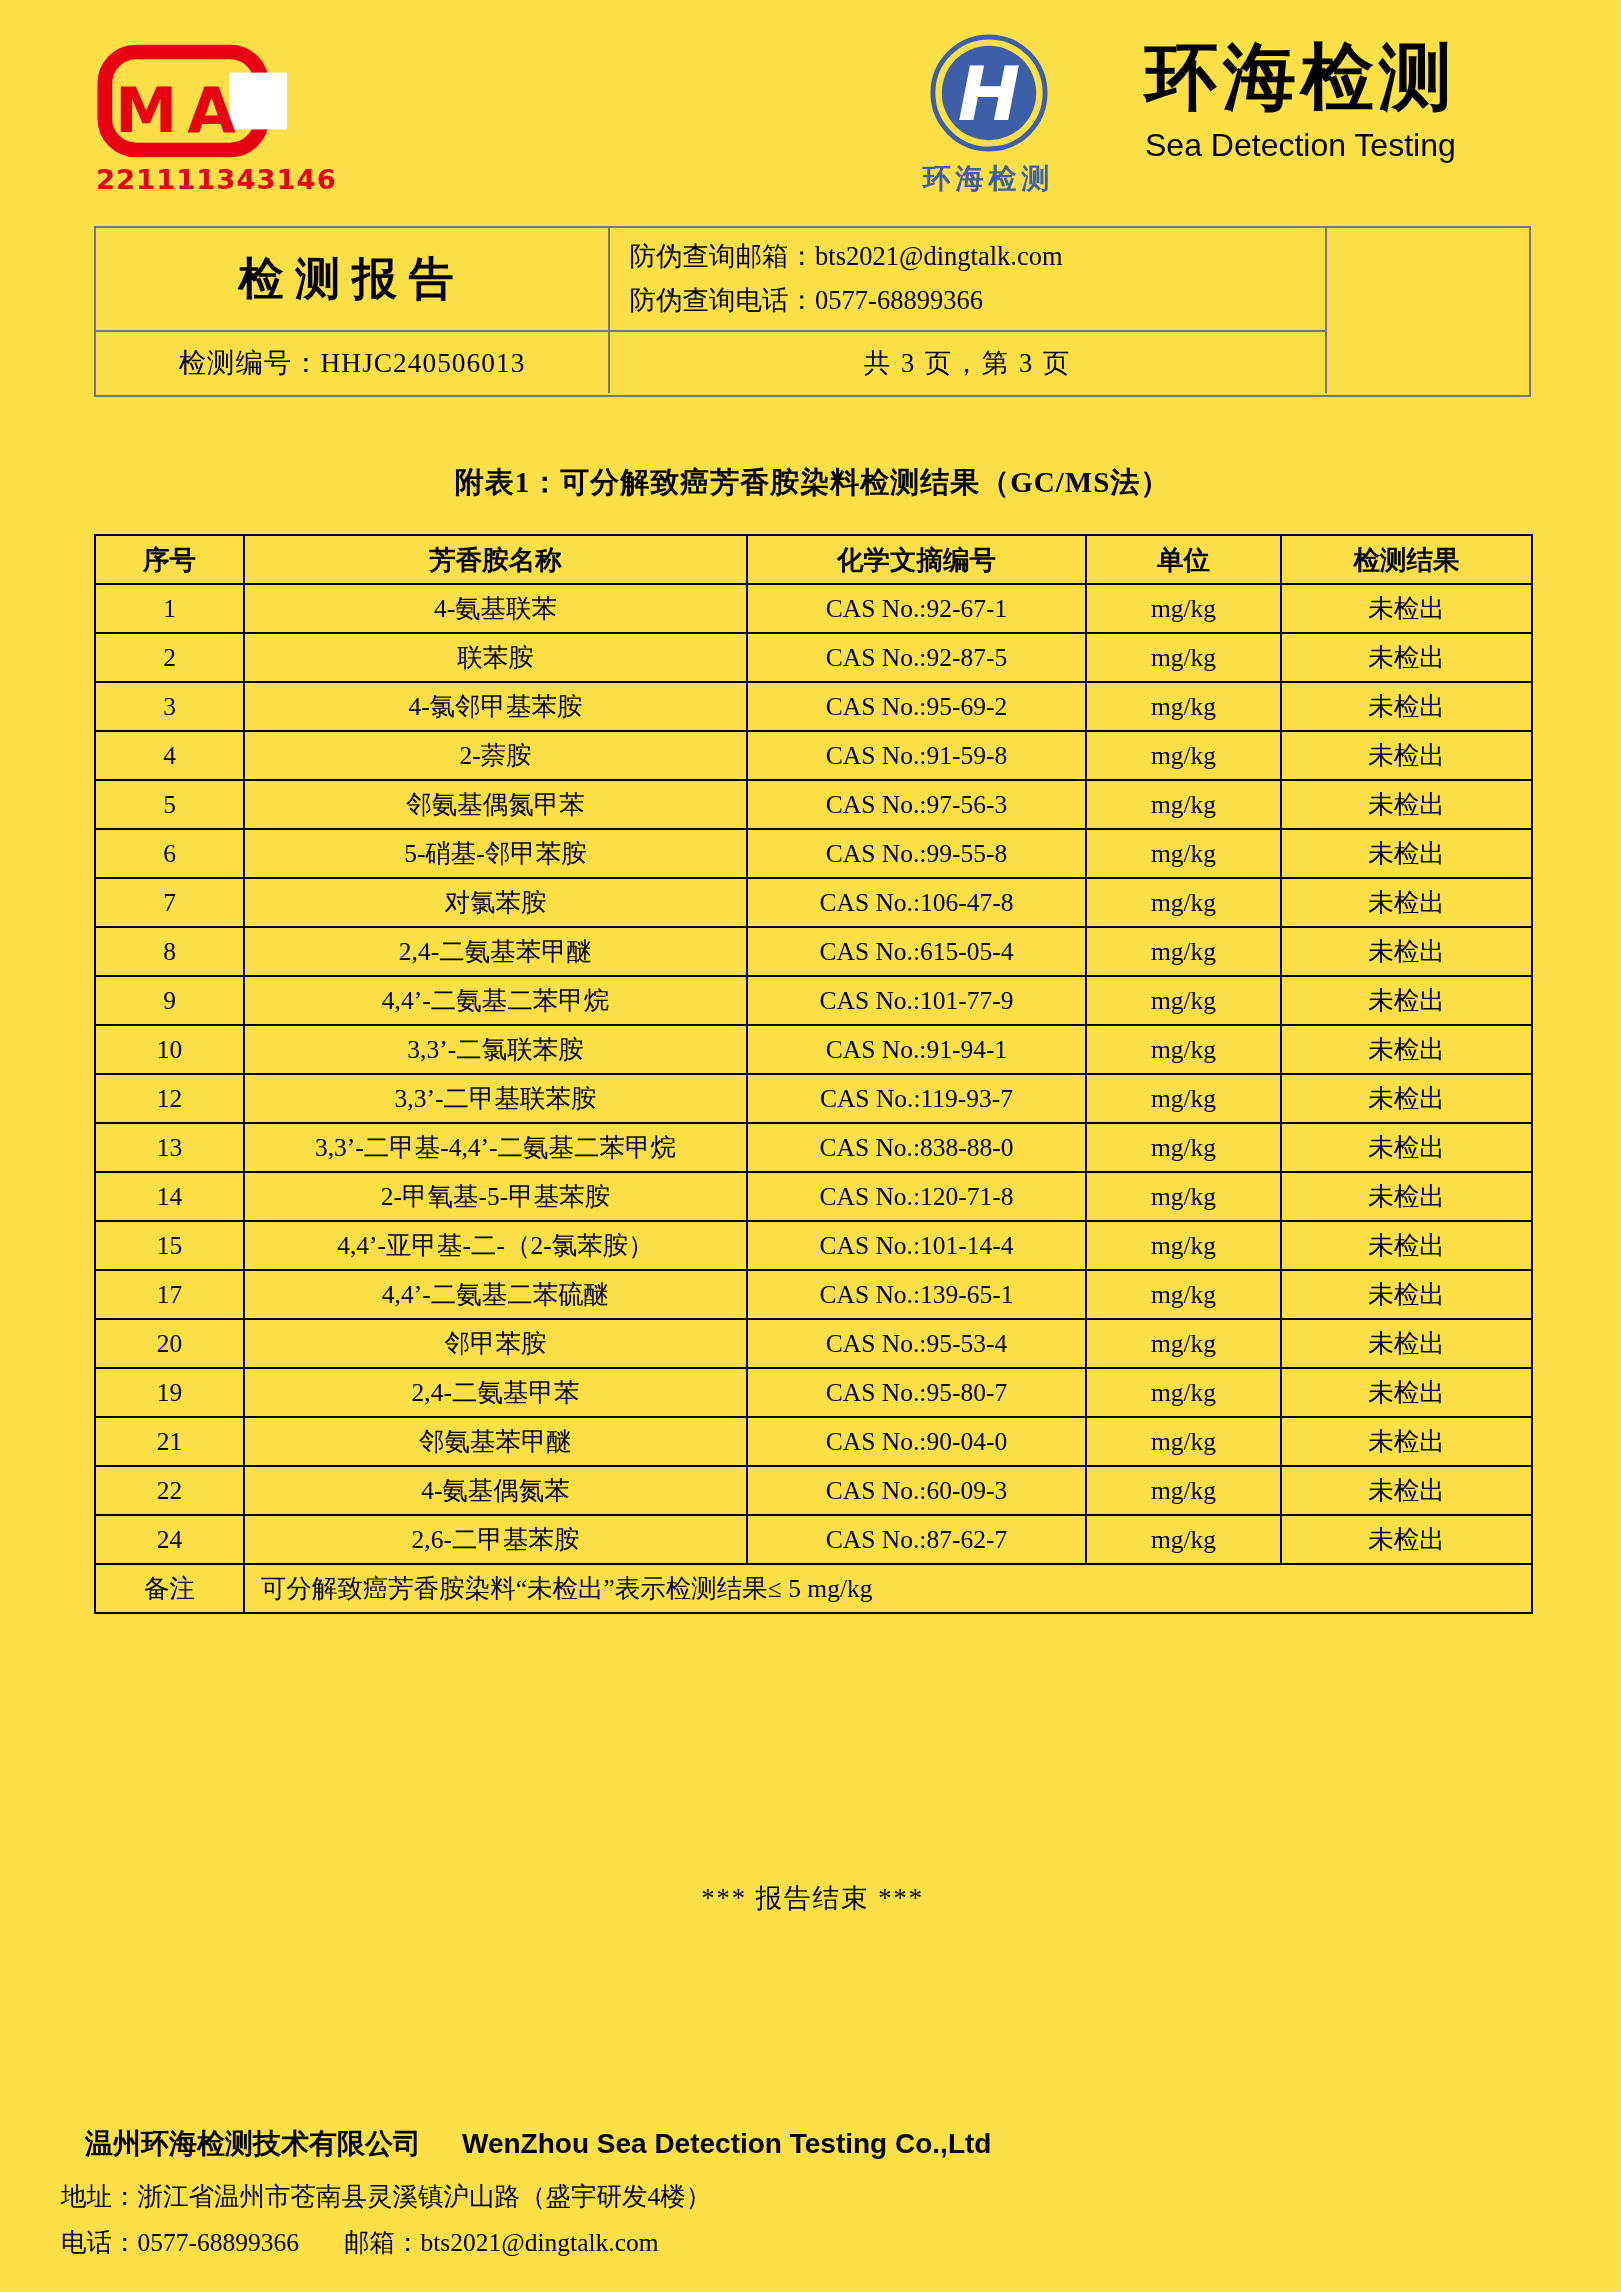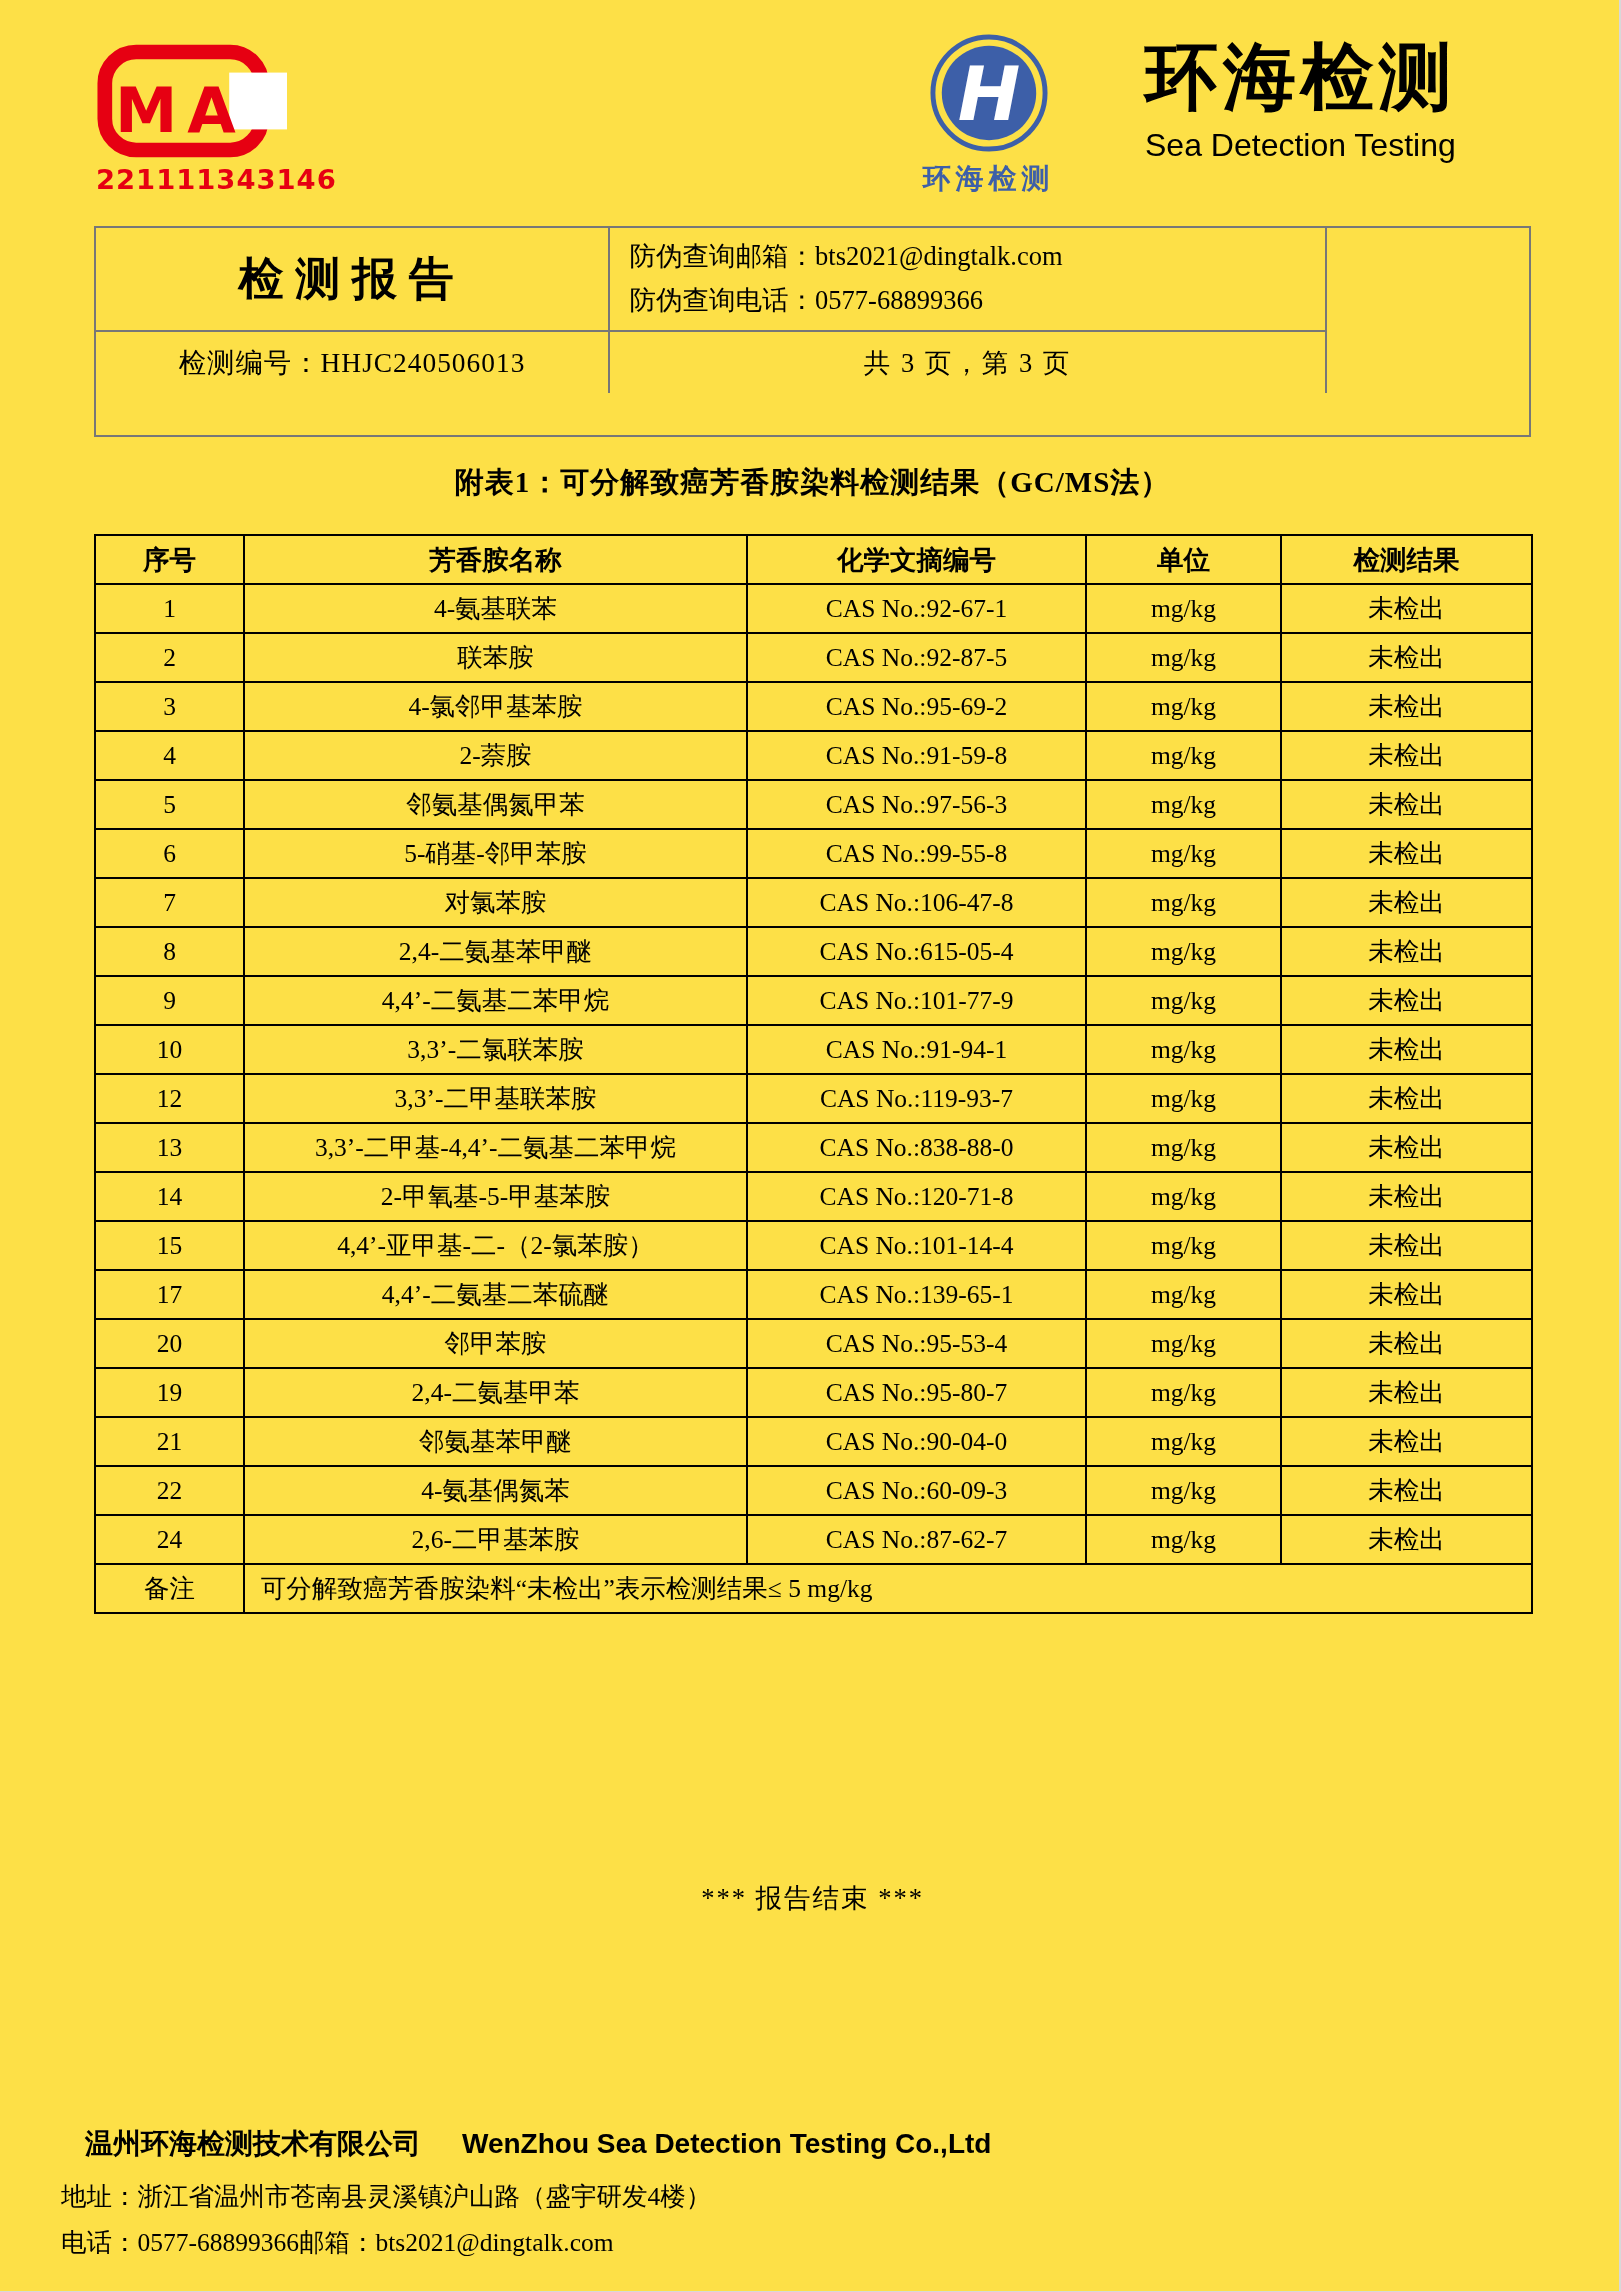--- a/index.html
+++ b/index.html
@@ -22,21 +22,21 @@
   .brand-logo{position:absolute;left:915px;top:33px;width:147px;text-align:center;color:var(--brand-blue);}
   .logo-caption{font-size:28px;font-weight:bold;letter-spacing:4.9px;margin-top:2.9px;white-space:nowrap;
                 font-family:"Liberation Serif",serif;}
 
   .brand-text{position:absolute;left:1145px;top:39px;width:451px;}
   .brand-cn{font-family:"Liberation Sans","DejaVu Sans",sans-serif;font-size:73px;font-weight:600;
             letter-spacing:4.9px;line-height:1.05;white-space:nowrap;}
   .brand-en{font-family:"Liberation Sans","DejaVu Sans",sans-serif;font-size:32px;margin-top:11.8px;white-space:nowrap;}
 
   
-  .info-box{position:absolute;left:94px;top:226px;width:1437px;height:211px;
+  .info-box{position:absolute;left:94px;top:226px;width:1437px;height:171px;
             display:grid;grid-template-columns:514px 715px 205px;grid-template-rows:104px 61px;
             border:2px solid var(--box-border);}
   .ib-cell{display:flex;align-items:center;justify-content:center;}
   .ib-title{grid-area:1/1/2/2;border-right:2px solid var(--box-border);border-bottom:2px solid var(--box-border);
             font-family:"Liberation Sans",sans-serif;font-size:45px;font-weight:bold;letter-spacing:11.8px;}
   .ib-query{grid-area:1/2/2/3;border-bottom:2px solid var(--box-border);
             flex-direction:column;align-items:flex-start;justify-content:center;
             padding-left:19.6px;font-size:26.5px;line-height:1.65;}
   .ib-blank{grid-area:1/3/3/4;border-left:2px solid var(--box-border);}
   .ib-no{grid-area:2/1/3/2;border-right:2px solid var(--box-border);font-size:27.4px;letter-spacing:1px;}
@@ -54,21 +54,21 @@
 
   .end-note{position:absolute;left:94px;top:1880px;width:1437px;text-align:center;
             font-size:26.5px;letter-spacing:2px;}
 
   
   .footer{position:absolute;left:61px;top:2125px;}
   .footer-company{font-family:"Liberation Sans","DejaVu Sans",sans-serif;font-size:28px;font-weight:bold;white-space:nowrap;margin-left:24px;}
   .footer-company .en{margin-left:41px;}
   .footer-address{font-size:25.5px;margin-top:15.7px;white-space:nowrap;}
   .footer-contact{font-size:25.5px;margin-top:11.8px;white-space:nowrap;}
-  .footer-contact .email{}
+  .footer-contact .email{margin-left:45px;}
 </style>
 </head>
 <body>
 
 <div class="page">
 
   <div class="cma-block" style="color: rgb(230, 0, 18);">
     <svg width="191" height="116" viewBox="0 0 195 118">
       <rect x="9" y="9" width="160" height="100" rx="32" fill="none" stroke="currentColor" stroke-width="15"></rect>
       <rect x="136" y="30" width="59" height="58" fill="#ffffff"></rect>

